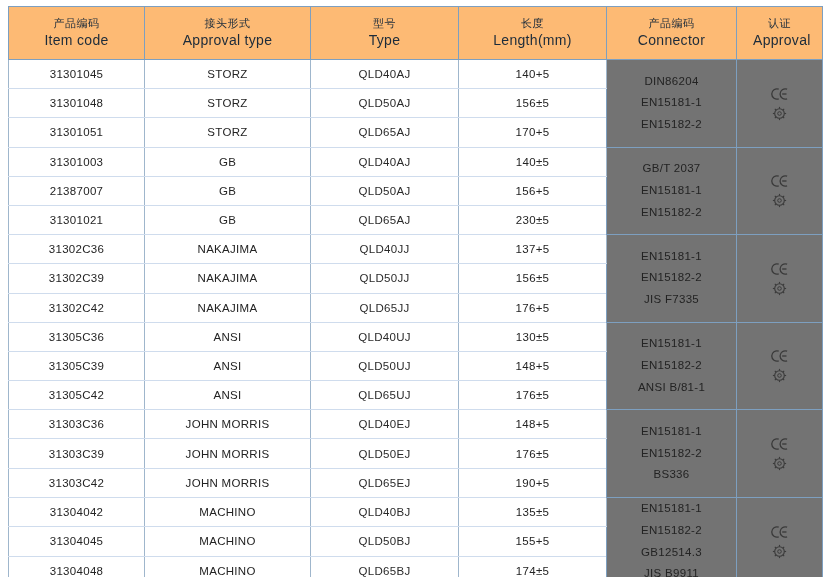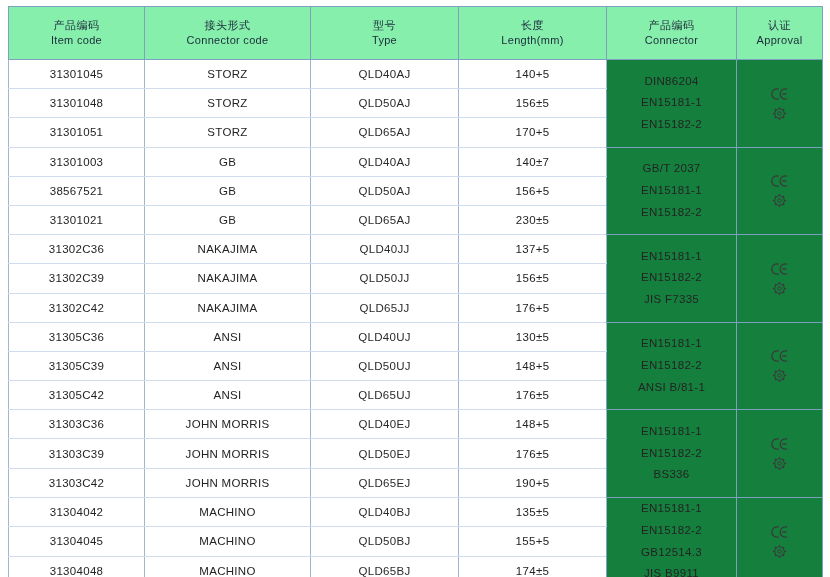--- a/index.html
+++ b/index.html
@@ -28,38 +28,38 @@
     font-size: 11.5px;
   }
   table.spec col.c-code   { width: 136px; }
   table.spec col.c-conn   { width: 166px; }
   table.spec col.c-type   { width: 148px; }
   table.spec col.c-len    { width: 148px; }
   table.spec col.c-std    { width: 130px; }
   table.spec col.c-appr   { width: 86px; }
 
   thead th {
-    background: #86efac;
+    background: #fdba74;
     border: 1px solid #7d9fc0;
     height: 48px;
     font-weight: normal;
     color: #1c2b3a;
     line-height: 1.35;
     padding: 2px 16px;
     vertical-align: middle;
     text-align: center;
   }
   thead th .cn {
     display: block;
     font-size: 11px;
     letter-spacing: 0.5px;
   }
   thead th .en {
     display: block;
-    font-size: 11px;
+    font-size: 14px;
     letter-spacing: 0.3px;
   }
   tbody td {
     border-left: 1px solid #9fb6cc;
     border-right: 1px solid #9fb6cc;
     border-top: none;
     border-bottom: 1px solid #cfdced;
     height: 28.2px;
     text-align: center;
     vertical-align: middle;
@@ -73,21 +73,21 @@
   tbody tr.group-start td.cell-conn,
   tbody tr.group-start td.cell-type,
   tbody tr.group-start td.cell-len {
     border-top: 1px solid #7d9fc0;
   }
   tbody tr:last-child td {
     border-bottom: 1px solid #7d9fc0;
   }
   td.cell-std, td.cell-appr {
     border: 1px solid #7d9fc0;
-    background: #15803d;
+    background: #737373;
     font-size: 11.5px;
     line-height: 1.9;
     color: #232323;
   }
   td.cell-std .std-line { display: block; }
   td.cell-appr {
     vertical-align: middle;
   }
   .appr-marks {
     display: flex;
@@ -123,21 +123,21 @@
         <col class="c-appr">
     </colgroup>
     <thead>
       <tr>
         <th>
           <span class="cn">产品编码</span>
           <span class="en">Item code</span>
         </th>
         <th>
           <span class="cn">接头形式</span>
-          <span class="en">Connector code</span>
+          <span class="en">Approval type</span>
         </th>
         <th>
           <span class="cn">型号</span>
           <span class="en">Type</span>
         </th>
         <th>
           <span class="cn">长度</span>
           <span class="en">Length(mm)</span>
         </th>
         <th>
@@ -198,21 +198,21 @@
         <tr>
           <td class="cell-code">31301051</td>
           <td class="cell-conn">STORZ</td>
           <td class="cell-type">QLD65AJ</td>
           <td class="cell-len">170+5</td>
         </tr>
         <tr class="group-start">
           <td class="cell-code">31301003</td>
           <td class="cell-conn">GB</td>
           <td class="cell-type">QLD40AJ</td>
-          <td class="cell-len">140±7</td>
+          <td class="cell-len">140±5</td>
           <td class="cell-std" rowspan="3">
             <span class="std-line">GB/T 2037</span>
             <span class="std-line">EN15181-1</span>
             <span class="std-line">EN15182-2</span>
           </td>
           <td class="cell-appr" rowspan="3">
             <div class="appr-marks">
               <span class="mark-ce">
                 <svg viewBox="0 0 24 18" width="20" height="16" aria-hidden="true">
                   <path d="M10.5 3.2a6.2 6.2 0 1 0 0 11.6" fill="none" stroke="#3a3a3a" stroke-width="1.6"></path>
@@ -233,21 +233,21 @@
                     <path d="M14.6 14.6l1.6 1.6"></path>
                     <path d="M16.2 3.8l-1.6 1.6"></path>
                     <path d="M5.4 14.6l-1.6 1.6"></path>
                   </g>
                 </svg>
               </span>
             </div>
           </td>
         </tr>
         <tr>
-          <td class="cell-code">38567521</td>
+          <td class="cell-code">21387007</td>
           <td class="cell-conn">GB</td>
           <td class="cell-type">QLD50AJ</td>
           <td class="cell-len">156+5</td>
         </tr>
         <tr>
           <td class="cell-code">31301021</td>
           <td class="cell-conn">GB</td>
           <td class="cell-type">QLD65AJ</td>
           <td class="cell-len">230±5</td>
         </tr>

